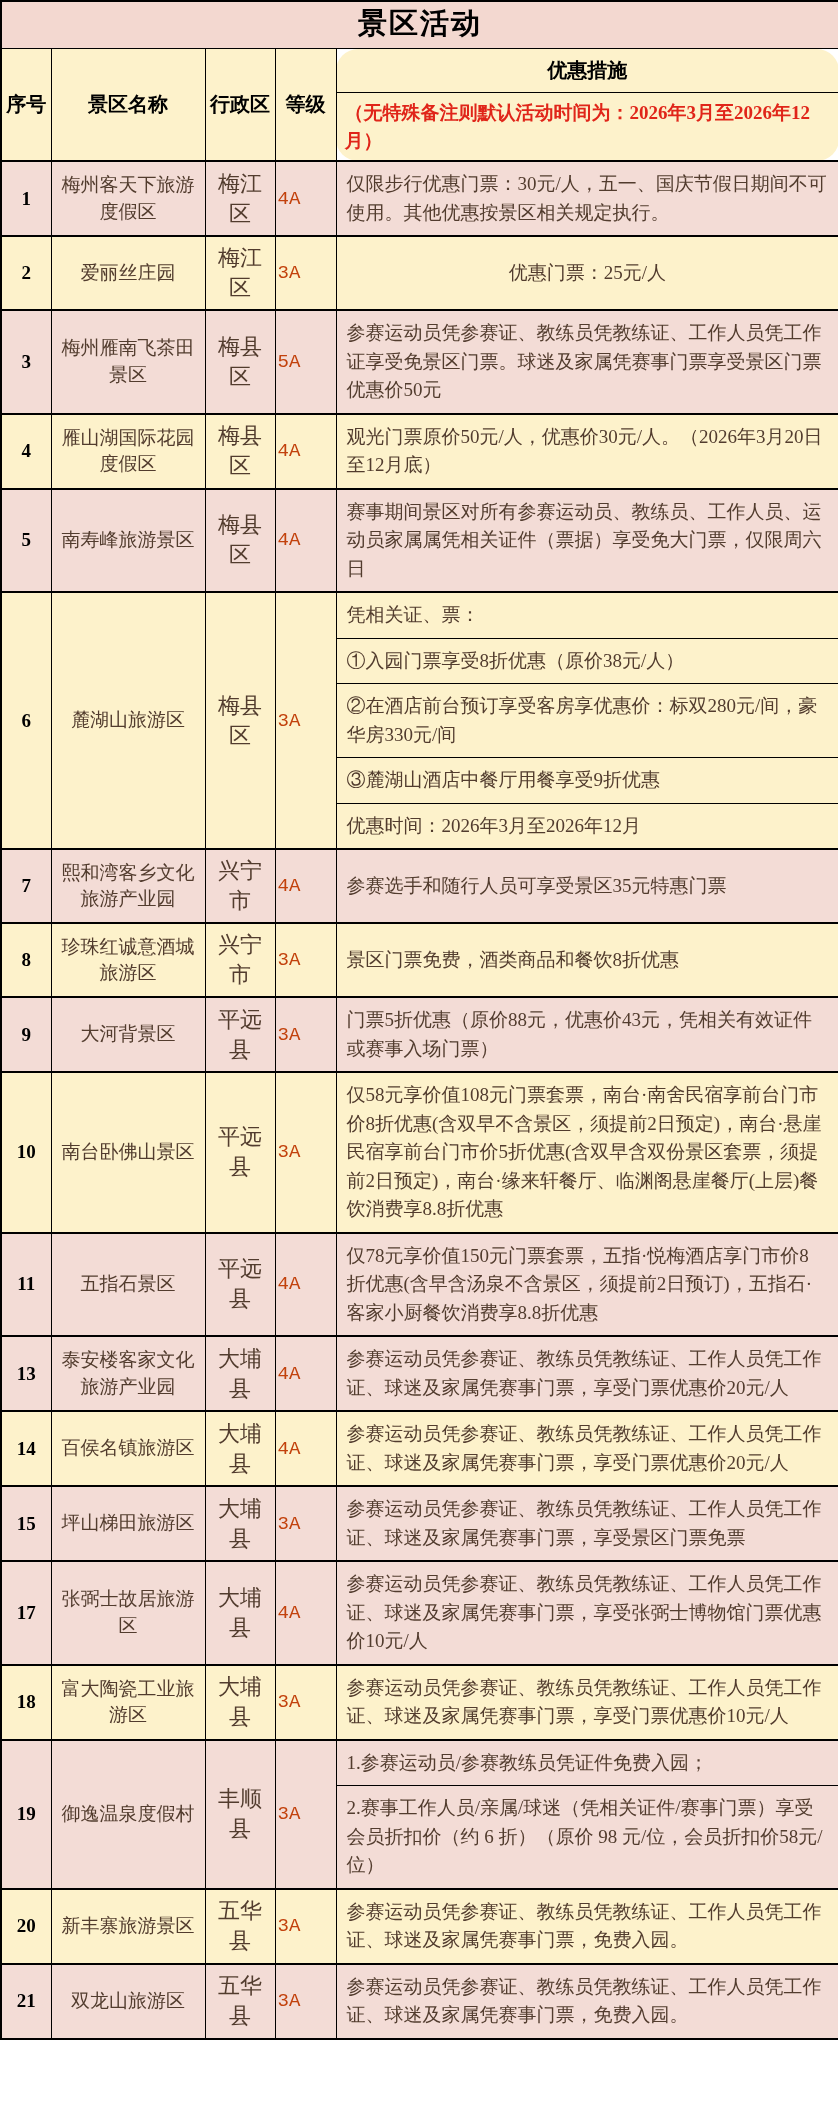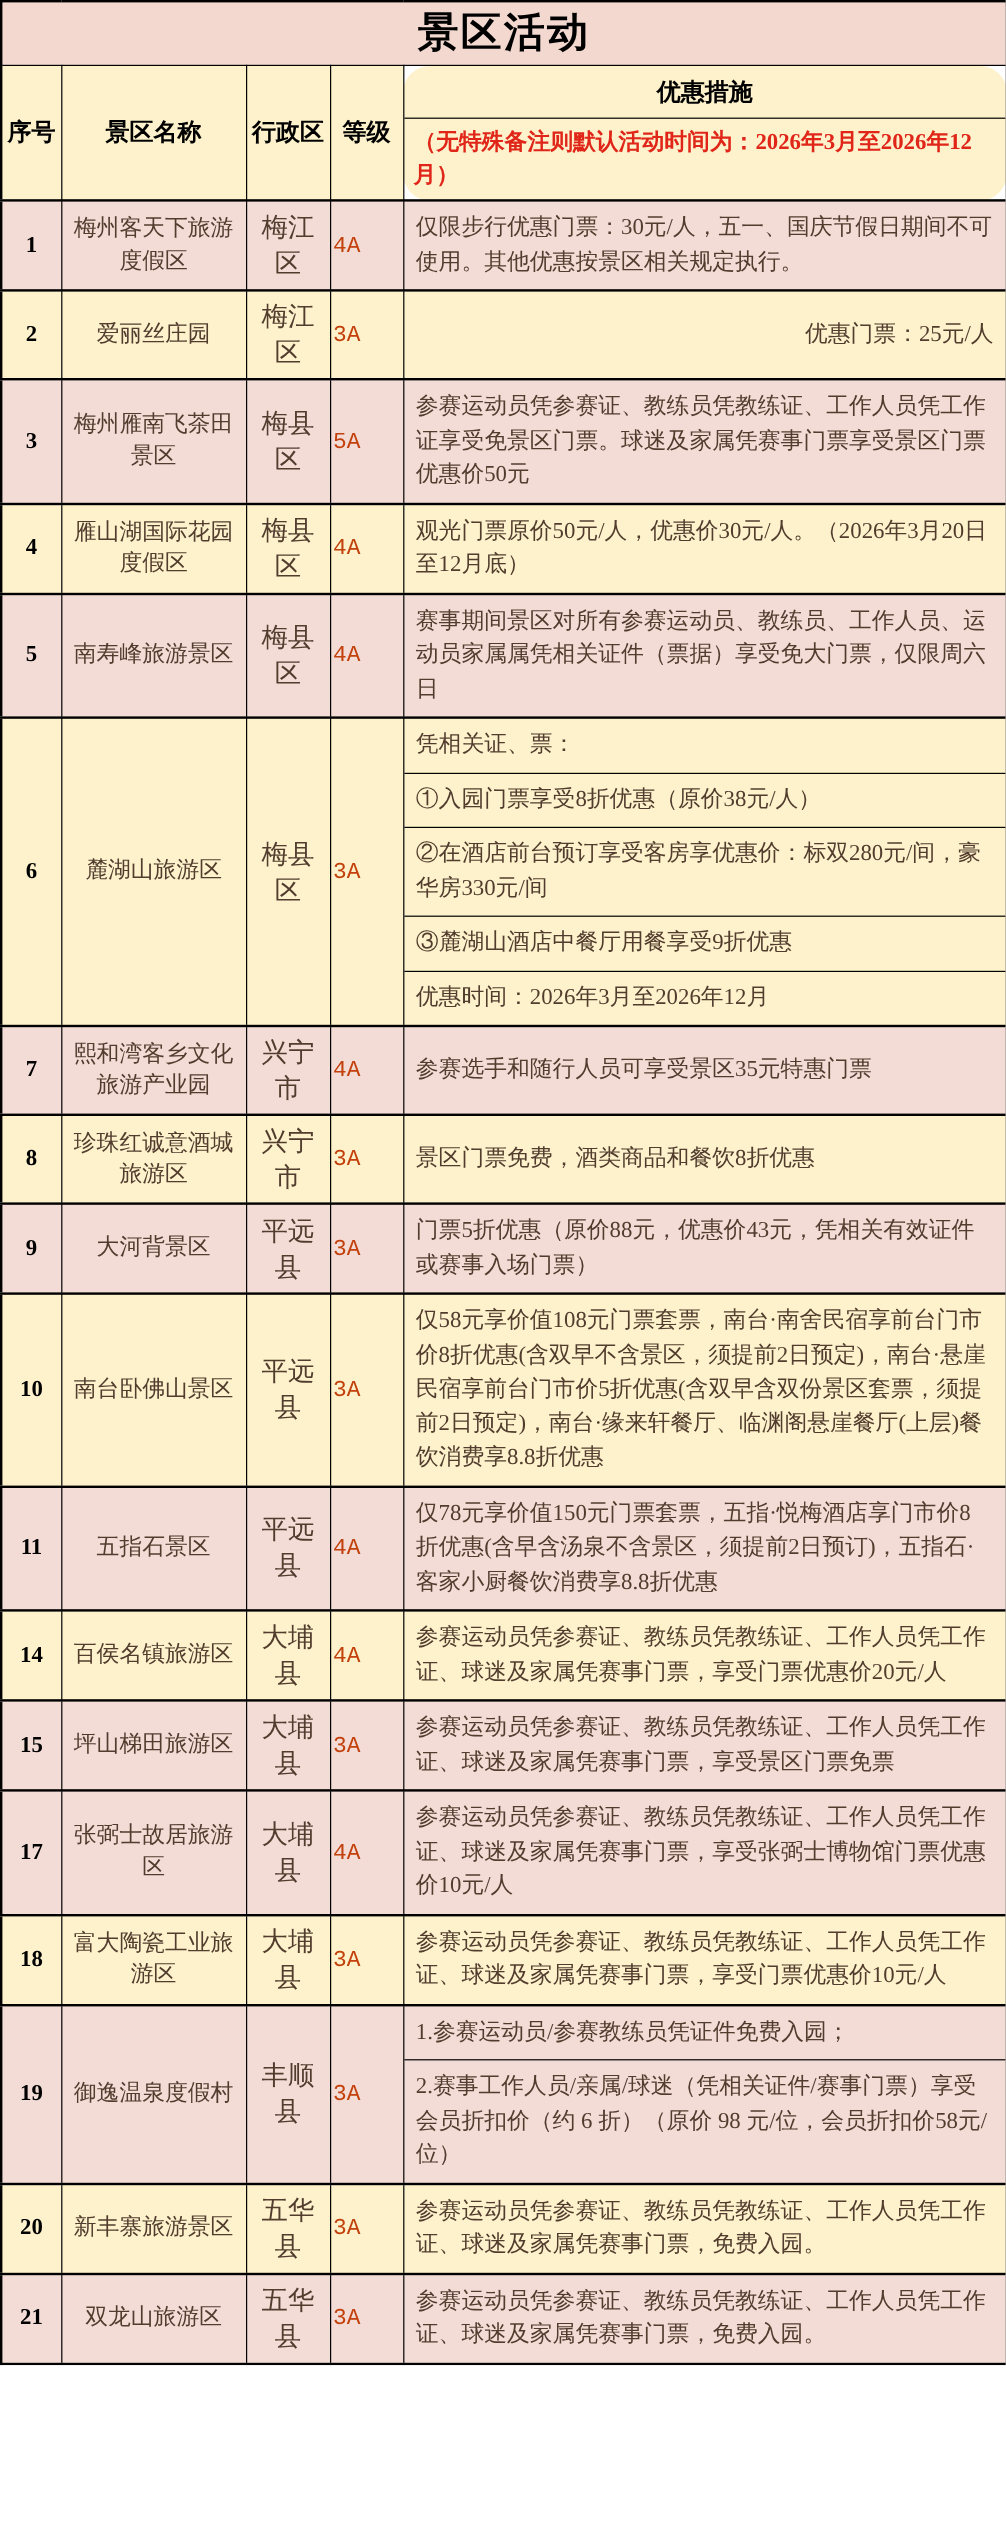--- a/index.html
+++ b/index.html
@@ -23,21 +23,21 @@
     border:2px solid var(--border-col);
   }
   table.grid td, table.grid th{
     border:1px solid var(--border-col);
     vertical-align:middle;
     word-break:break-all;
   }
   .title-cell{
     background:var(--title-bg);
     text-align:center;
-    font-size:34px;
+    font-size:29px;
     font-weight:bold;
     padding:2px 0 4px 0;
     color:#000;
     letter-spacing:2px;
     margin-left:17px;
   }
   tr.header-row th{
     background:var(--row-yellow);
     font-size:20px;
     font-weight:bold;
@@ -91,21 +91,21 @@
     font-family:Liberation Mono, monospace;
   }
   td.c-measures{padding:0;}
   .measure{
     font-size:19px;
     color:var(--text-brown);
     line-height:1.5;
     padding:8px 10px;
     text-align:left;
   }
-  .measure.center{text-align:right;}
+  .measure.center{text-align:center;}
   .measure-sep{border-top:1px solid var(--border-col);}
 </style>
 </head>
 <body>
 
 <div class="page">
   <table class="grid">
     <colgroup>
       <col style="width:50px">
       <col style="width:154px">
@@ -225,20 +225,29 @@
         </tr>
         <tr class="row-pink">
           <td class="c-no">11</td>
           <td class="c-name">五指石景区</td>
           <td class="c-district">平远县</td>
           <td class="c-grade">4A</td>
           <td class="c-measures">
             <div class="measure">仅78元享价值150元门票套票，五指·悦梅酒店享门市价8 折优惠(含早含汤泉不含景区，须提前2日预订)，五指石·客家小厨餐饮消费享8.8折优惠</div>
           </td>
         </tr>
+        <tr class="row-pink">
+          <td class="c-no">13</td>
+          <td class="c-name">泰安楼客家文化旅游产业园</td>
+          <td class="c-district">大埔县</td>
+          <td class="c-grade">4A</td>
+          <td class="c-measures">
+            <div class="measure">参赛运动员凭参赛证、教练员凭教练证、工作人员凭工作证、球迷及家属凭赛事门票，享受门票优惠价20元/人</div>
+          </td>
+        </tr>
         <tr class="row-yellow">
           <td class="c-no">14</td>
           <td class="c-name">百侯名镇旅游区</td>
           <td class="c-district">大埔县</td>
           <td class="c-grade">4A</td>
           <td class="c-measures">
             <div class="measure">参赛运动员凭参赛证、教练员凭教练证、工作人员凭工作证、球迷及家属凭赛事门票，享受门票优惠价20元/人</div>
           </td>
         </tr>
         <tr class="row-pink">

